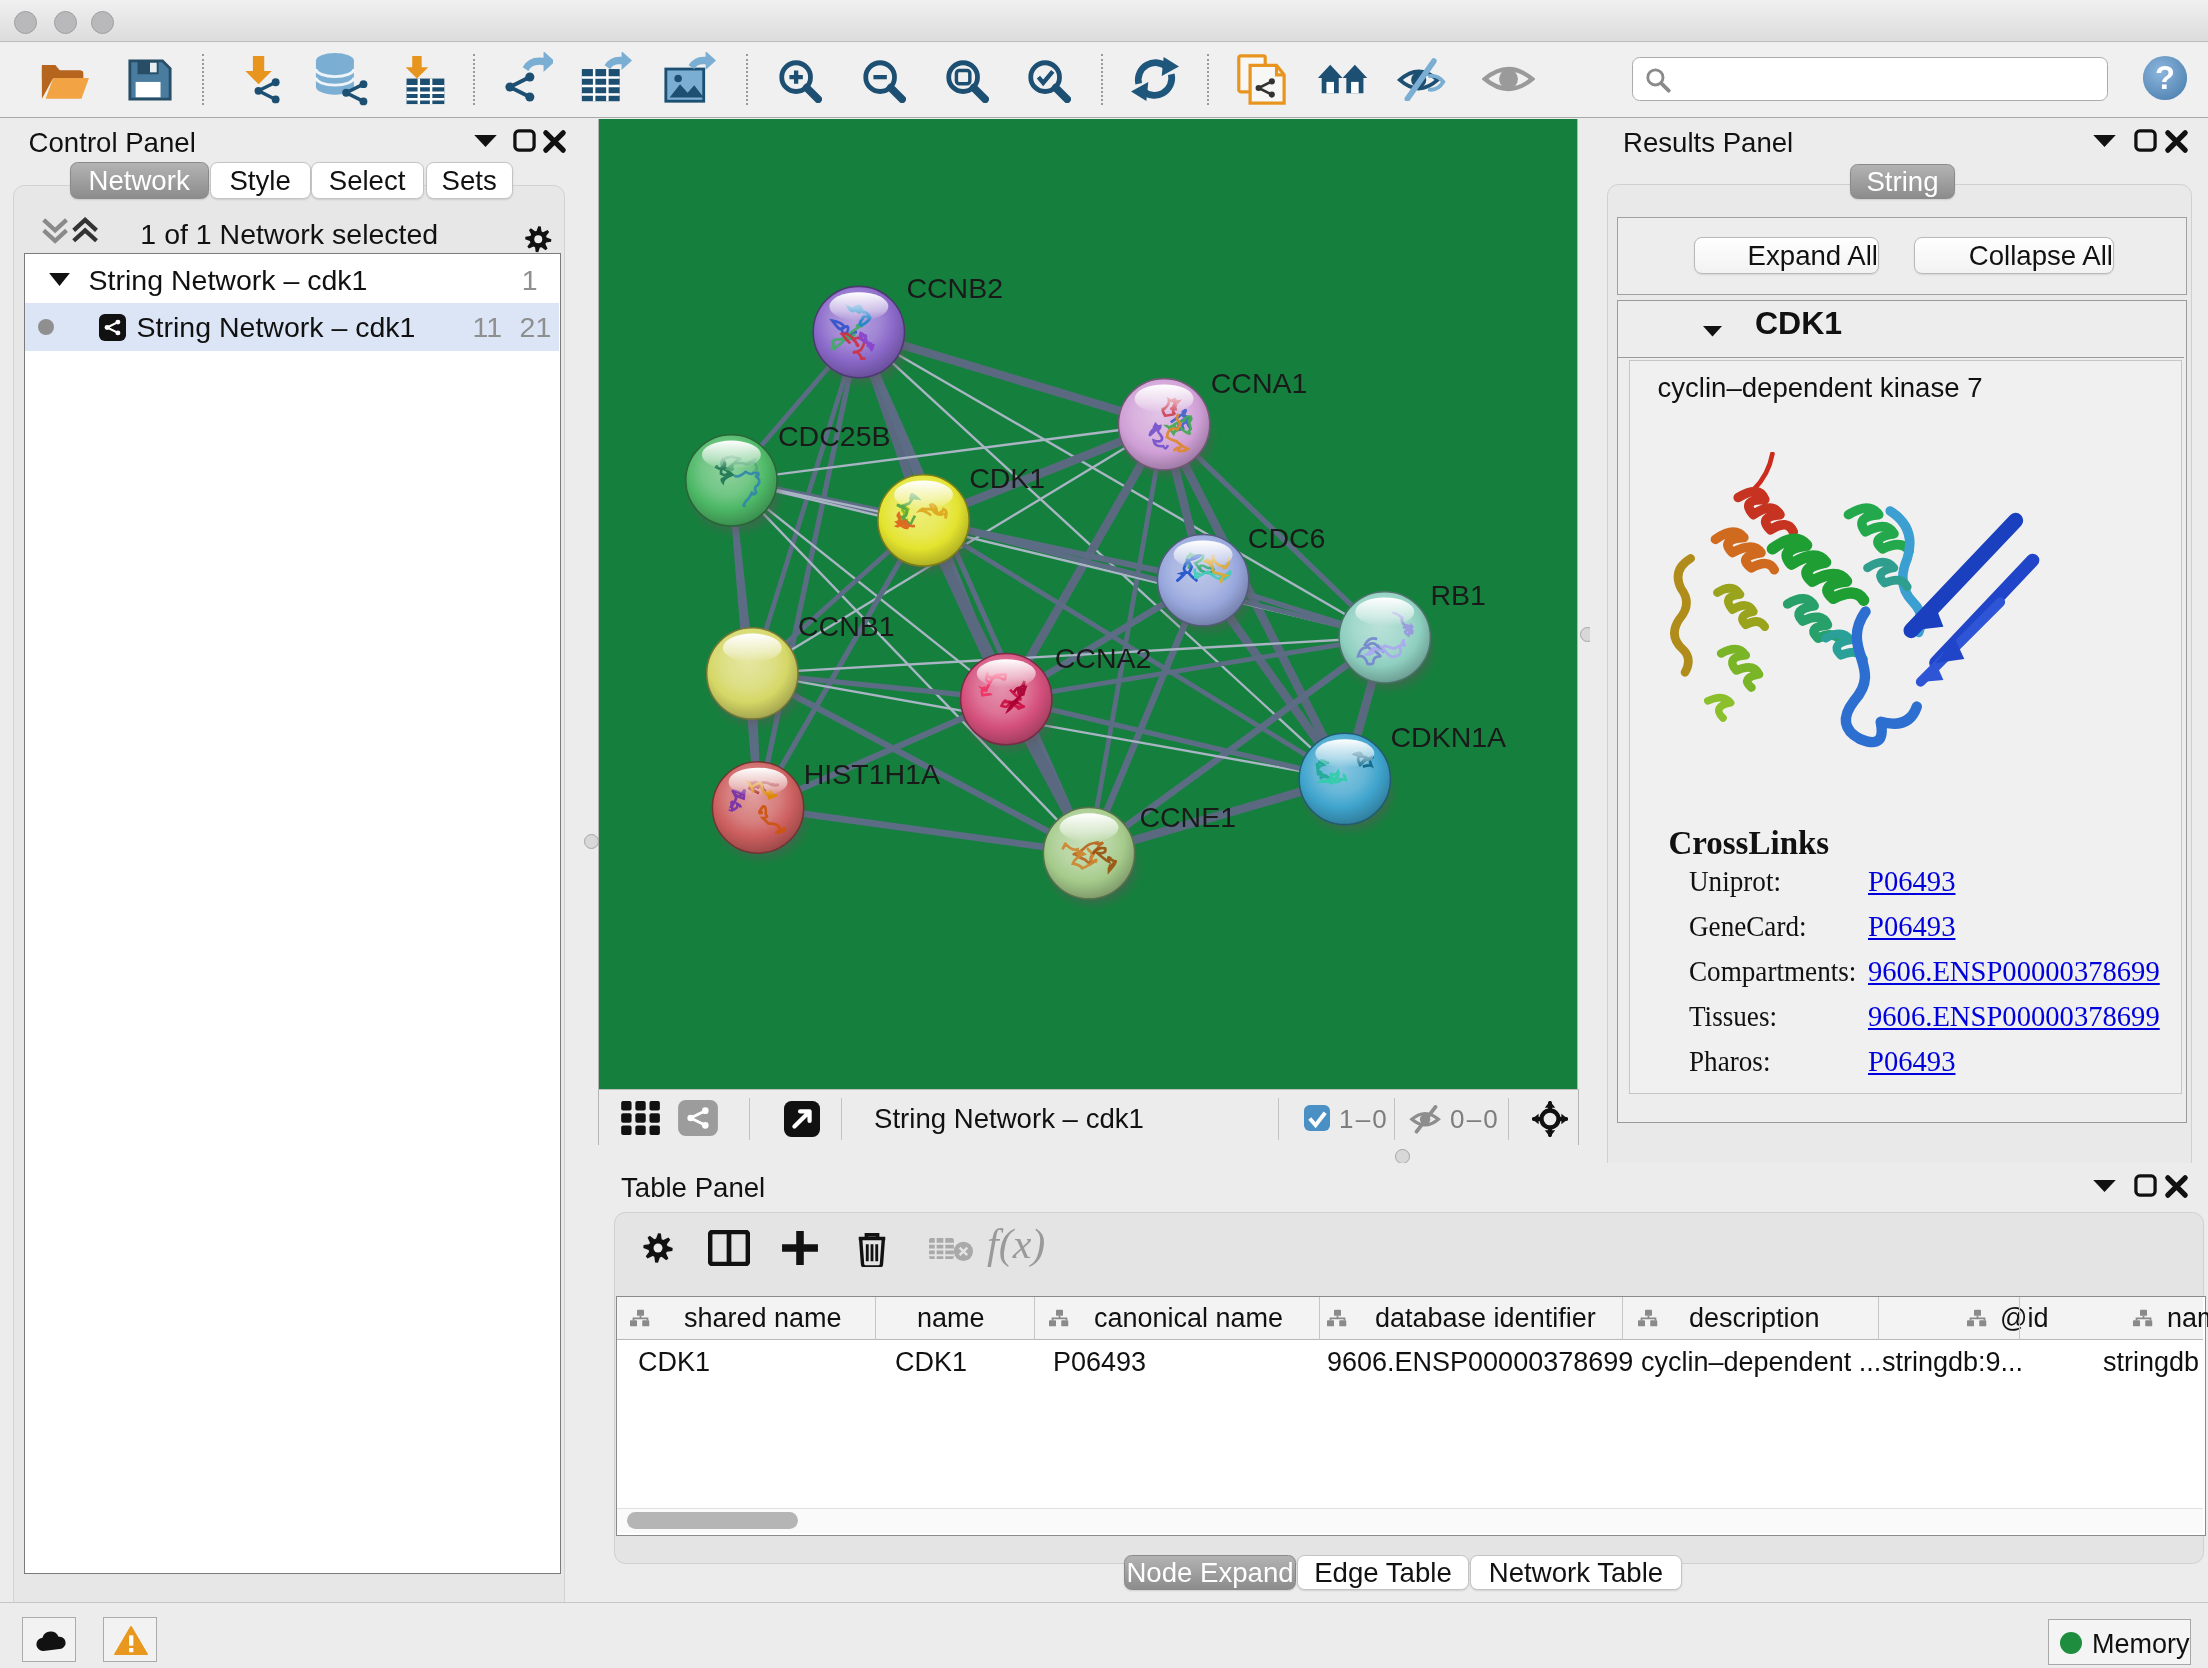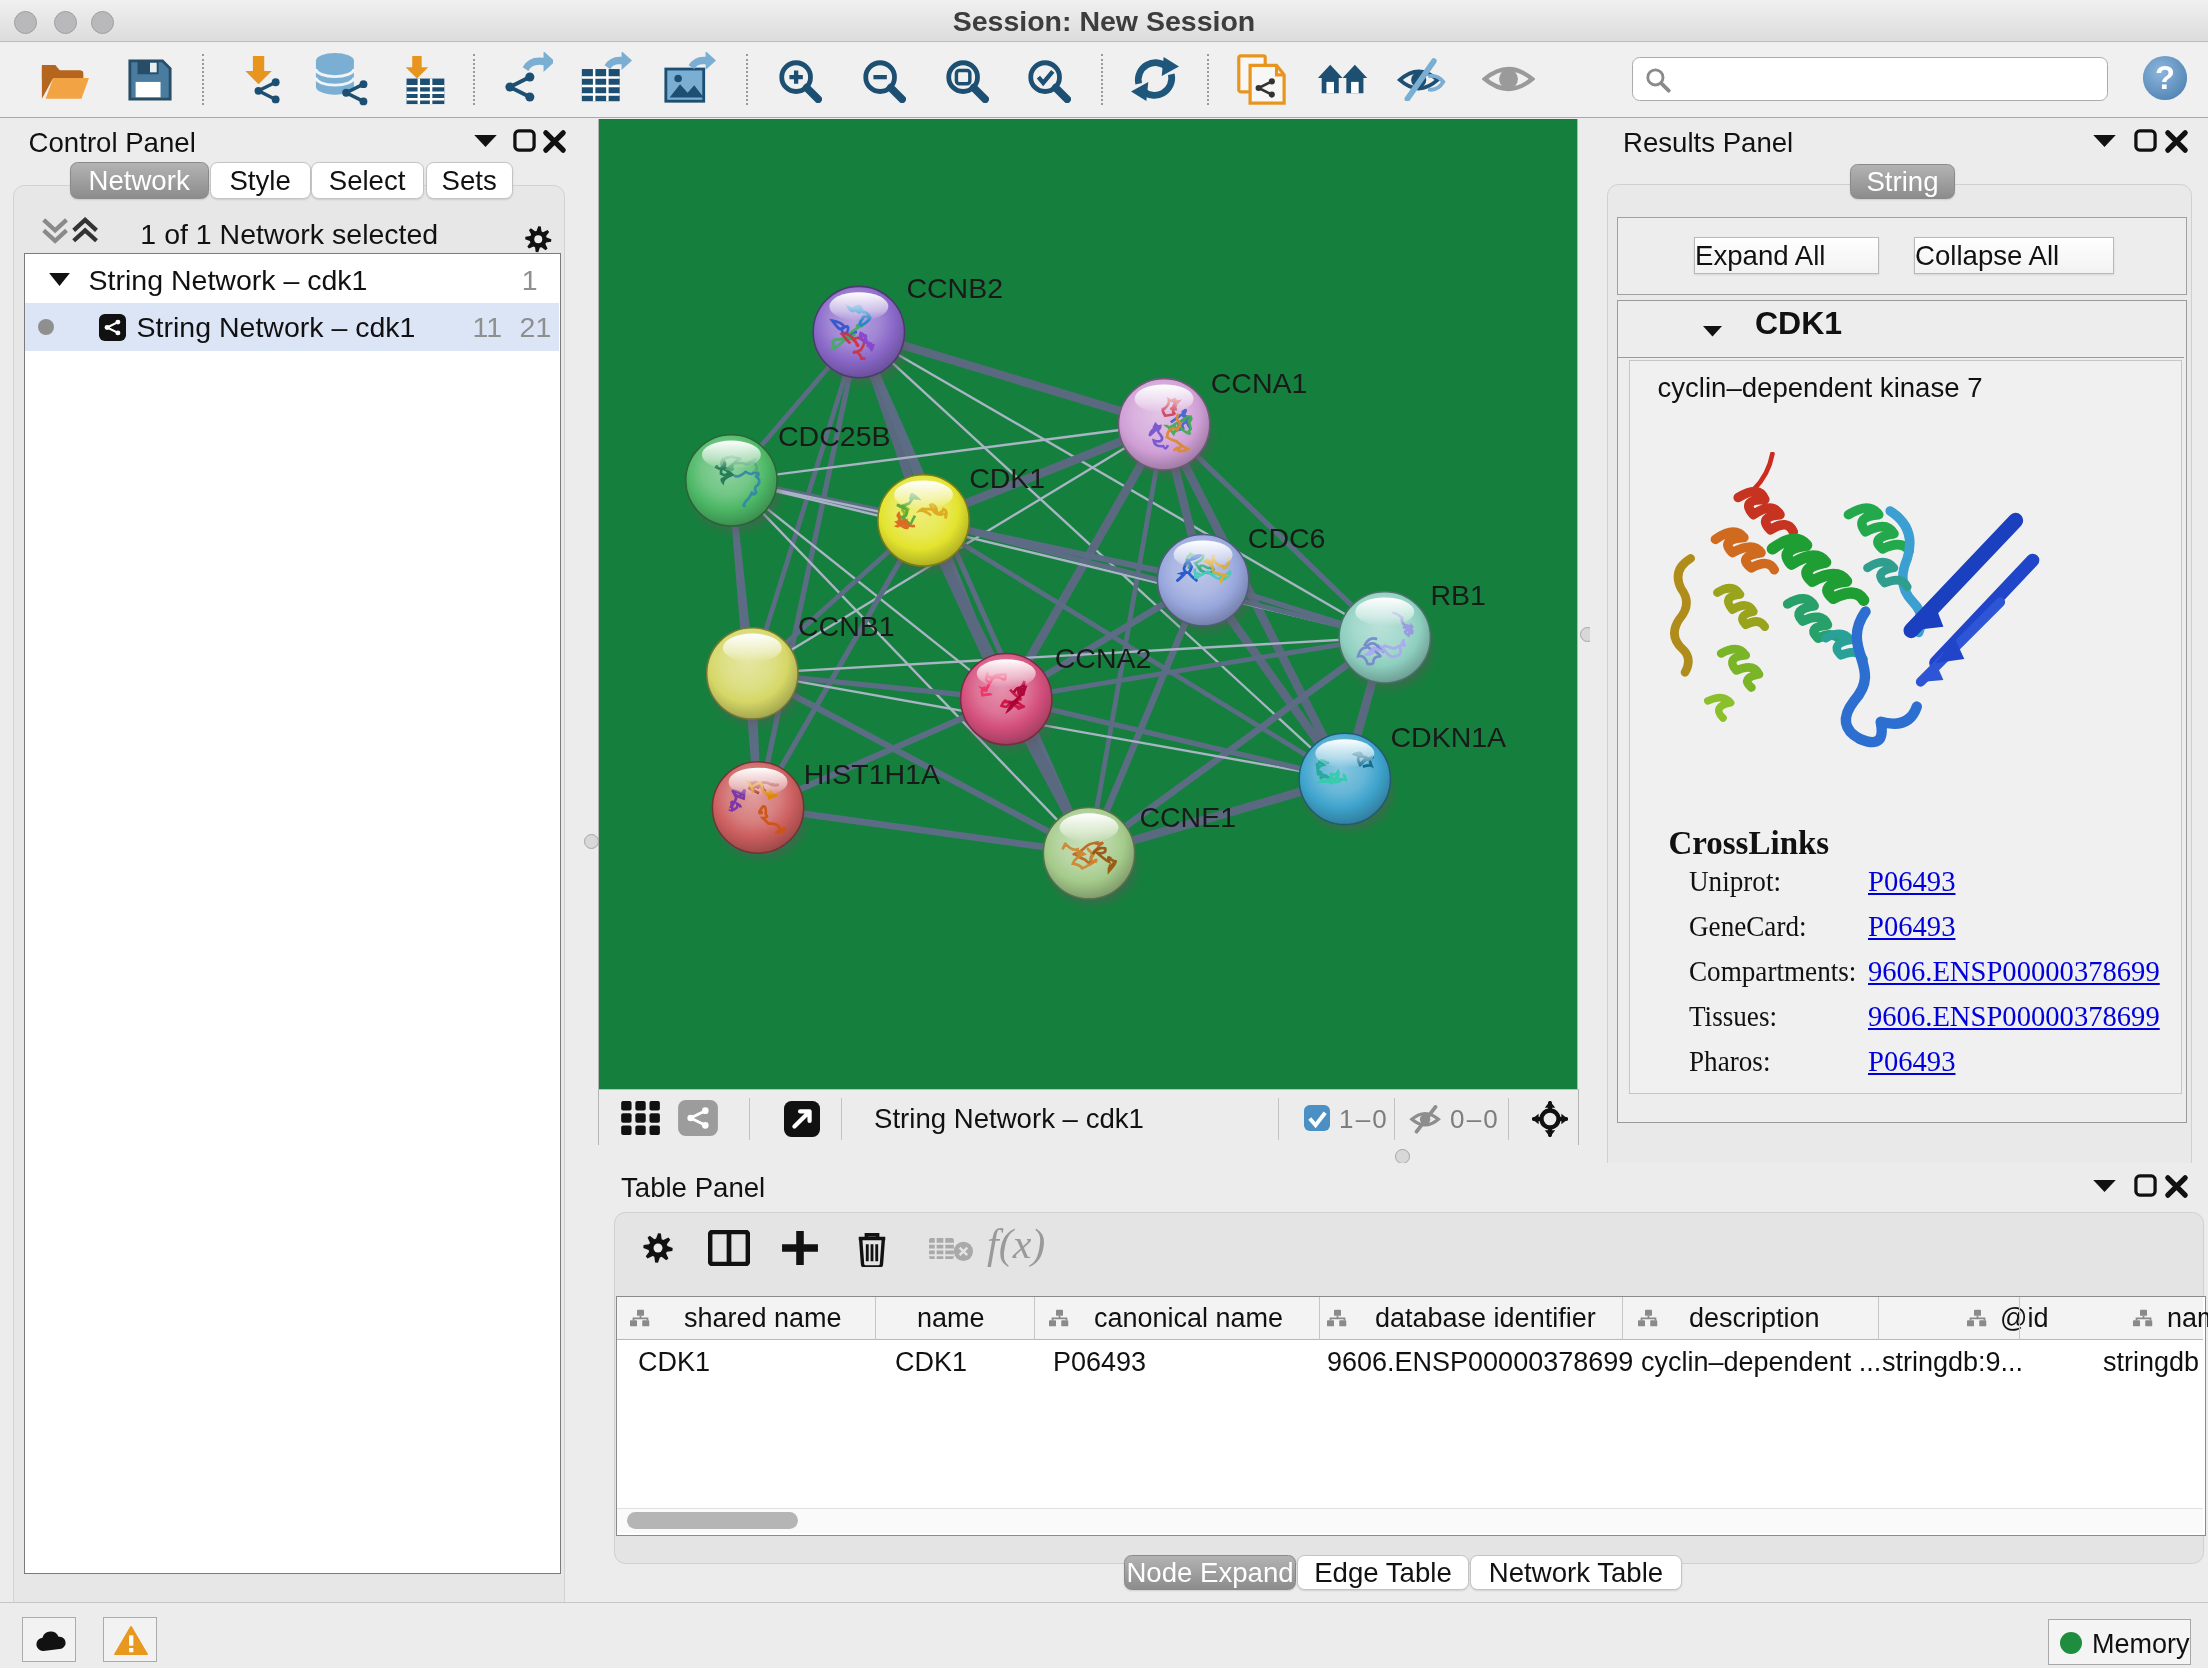--- a/index.html
+++ b/index.html
@@ -2,30 +2,29 @@
 <html style="font-size:15px"><head><meta charset="utf-8"><style>
 * { margin:0; padding:0; box-sizing:border-box; }
 html,body { width:2208px; height:1668px; overflow:hidden; background:#ececec;
   font-family:"Liberation Sans", sans-serif; -webkit-font-smoothing:antialiased; }
 .abs { position:absolute; }
 .tsep { position:absolute; top:10.5px; height:51px; border-left:2.9px dotted #9a9a9a; }
 .paneltitle { font-size:27.6px; color:#111; }
 .tab { position:absolute; z-index:3; height:37px; background:#fff; border:1px solid #c3c3c3;
   border-radius:7.6px; text-align:center; font-size:27.6px; color:#111; line-height:35px; box-shadow:0 1px 1.9px rgba(0,0,0,0.12);}
 .tabsel { background:linear-gradient(#b3b3b3,#8c8c8c); color:#fff; border-color:#8a8a8a; }
-.btn { position:absolute; background:linear-gradient(#ffffff,#f2f2f2); border:1px solid #b9b9b9; border-radius:0;
-  font-size:27.6px; color:#111; text-align:left; box-shadow:0 1px 1.9px rgba(0,0,0,0.10); }
+.btn { position:absolute; background:linear-gradient(#ffffff,#f2f2f2); border:1px solid #b9b9b9; border-radius:8px;
+  font-size:27.6px; color:#111; text-align:right; box-shadow:0 1px 1.9px rgba(0,0,0,0.10);padding-left:29px; }
 </style></head>
 <body>
 
 <div class="abs" style="left:0;top:0;width:2208px;height:42px;background:linear-gradient(#f0f0f0,#dcdcdc);border-bottom:1px solid #bfbfbf">
   <div class="abs" style="left:14.3px;top:10.5px;width:23px;height:23px;border-radius:50%;background:#b9b9bb;border:1px solid #9f9fa1"></div>
   <div class="abs" style="left:54px;top:10.5px;width:23px;height:23px;border-radius:50%;background:#b9b9bb;border:1px solid #9f9fa1"></div>
   <div class="abs" style="left:91px;top:10.5px;width:23px;height:23px;border-radius:50%;background:#b9b9bb;border:1px solid #9f9fa1"></div>
-  <div class="abs" style="left:0;top:4.8px;width:2208px;text-align:center;font-size:28.5px;font-weight:bold;color:#3d3d3d">Session: New Session</div>
 </div>
 
 <div class="abs" style="left:0;top:43px;width:2208px;height:75px;background:#f0f0f0;border-bottom:1px solid #a8a8a8">
   <svg style="position:absolute;left:40px;top:14.3px" width="49" height="46" viewBox="0 0 52 48">
       <path d="M2 8 h14 l5 6 h22 a3 3 0 0 1 3 3 v6 h-44 z" fill="#b5651d"></path>
       <path d="M2 44 V10 a2 2 0 0 1 2 -2 h12 l5 6 h21 a3 3 0 0 1 3 3 v5 h-31 z" fill="#b5651d"></path>
       <path d="M6 44 l8 -22 h38 l-8 22 z" fill="#f2a444"></path>
     </svg>
     <svg style="position:absolute;left:126px;top:14.3px" width="48" height="46" viewBox="0 0 50 48">
       <path d="M4 4 h34 l8 8 v32 h-42 z" fill="#4a7ca0" stroke="#274e66" stroke-width="3"></path>

